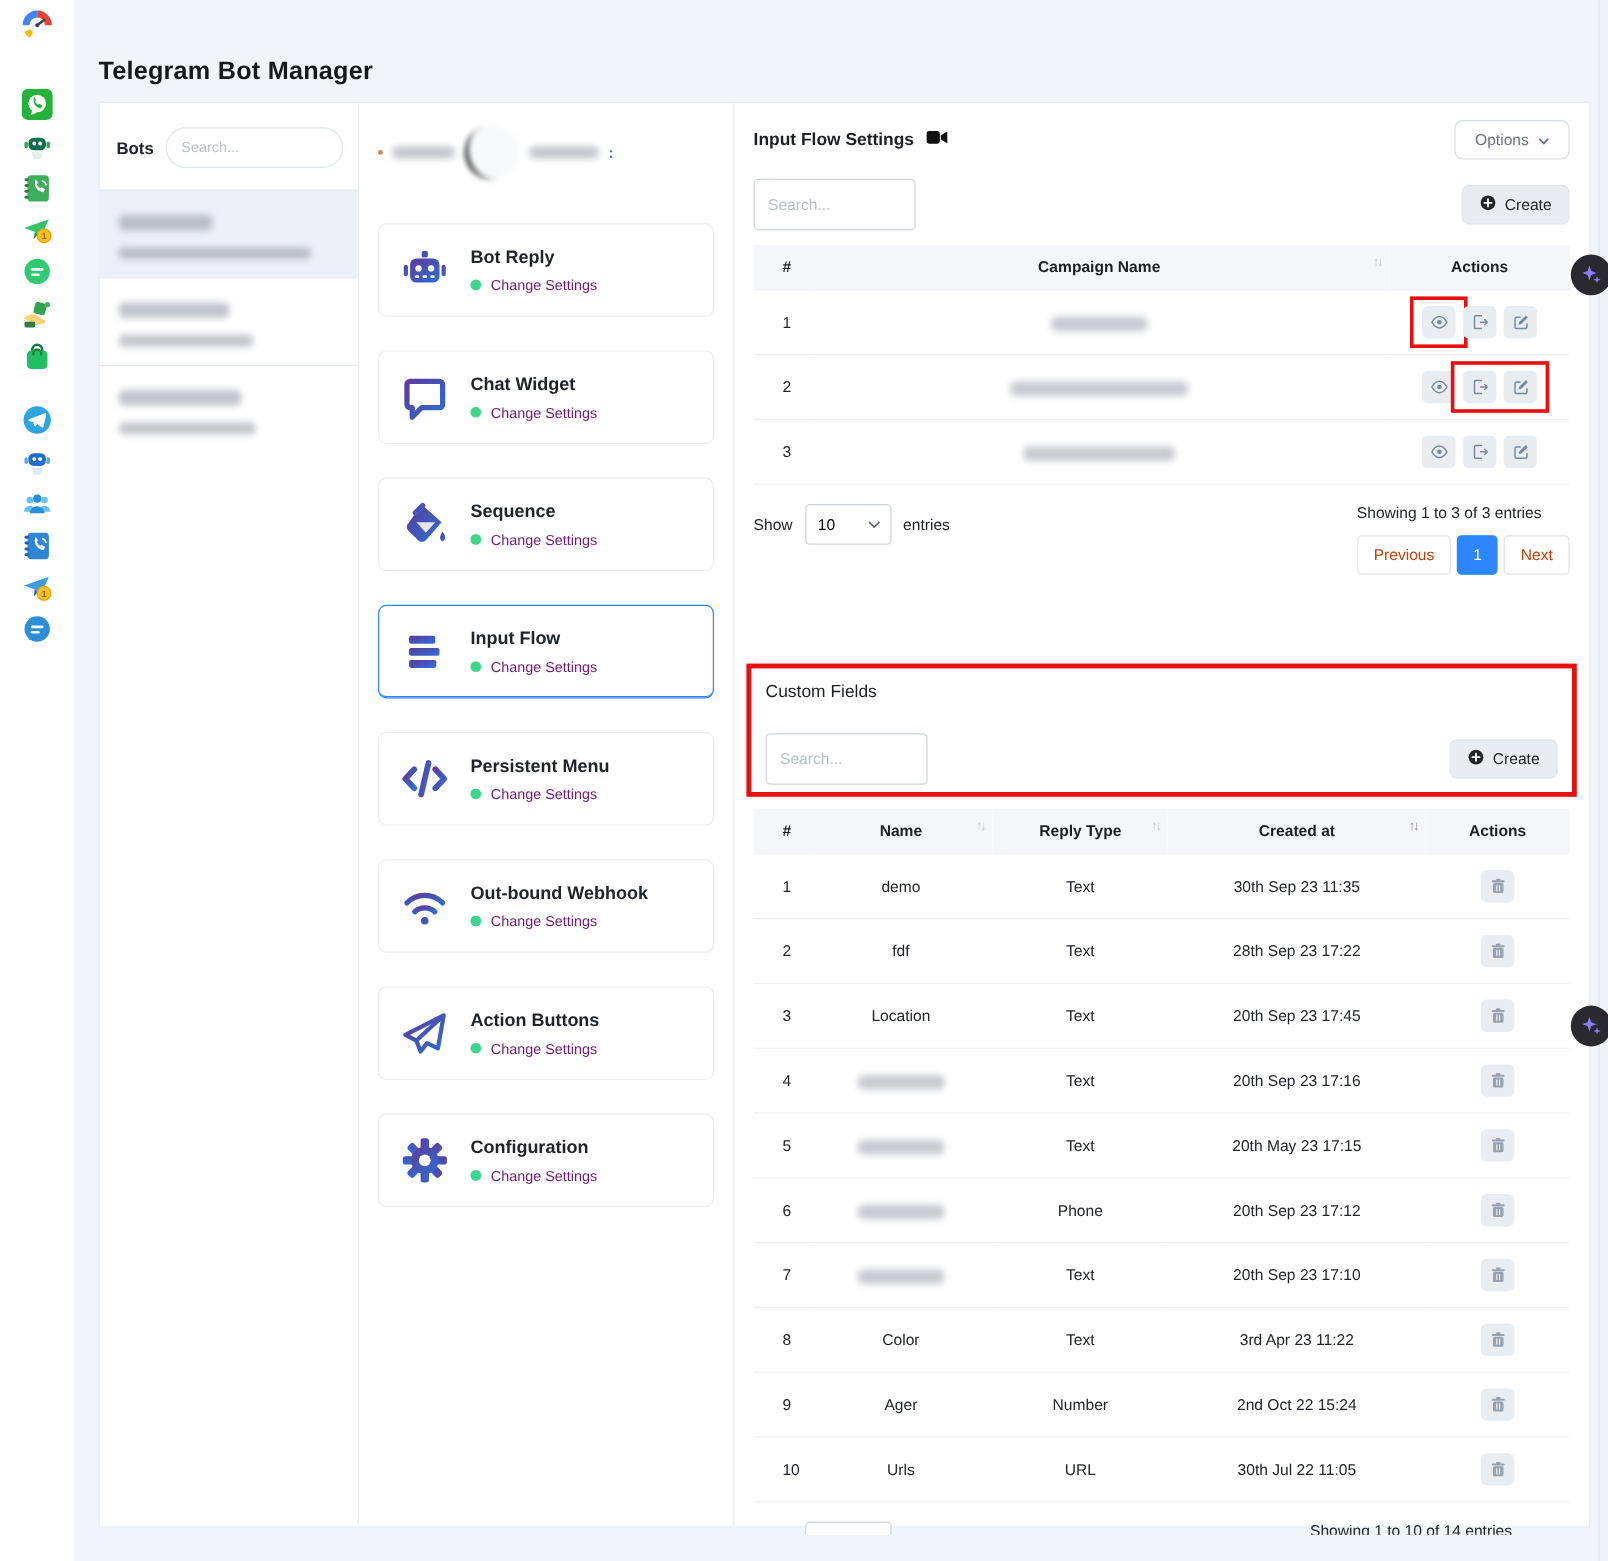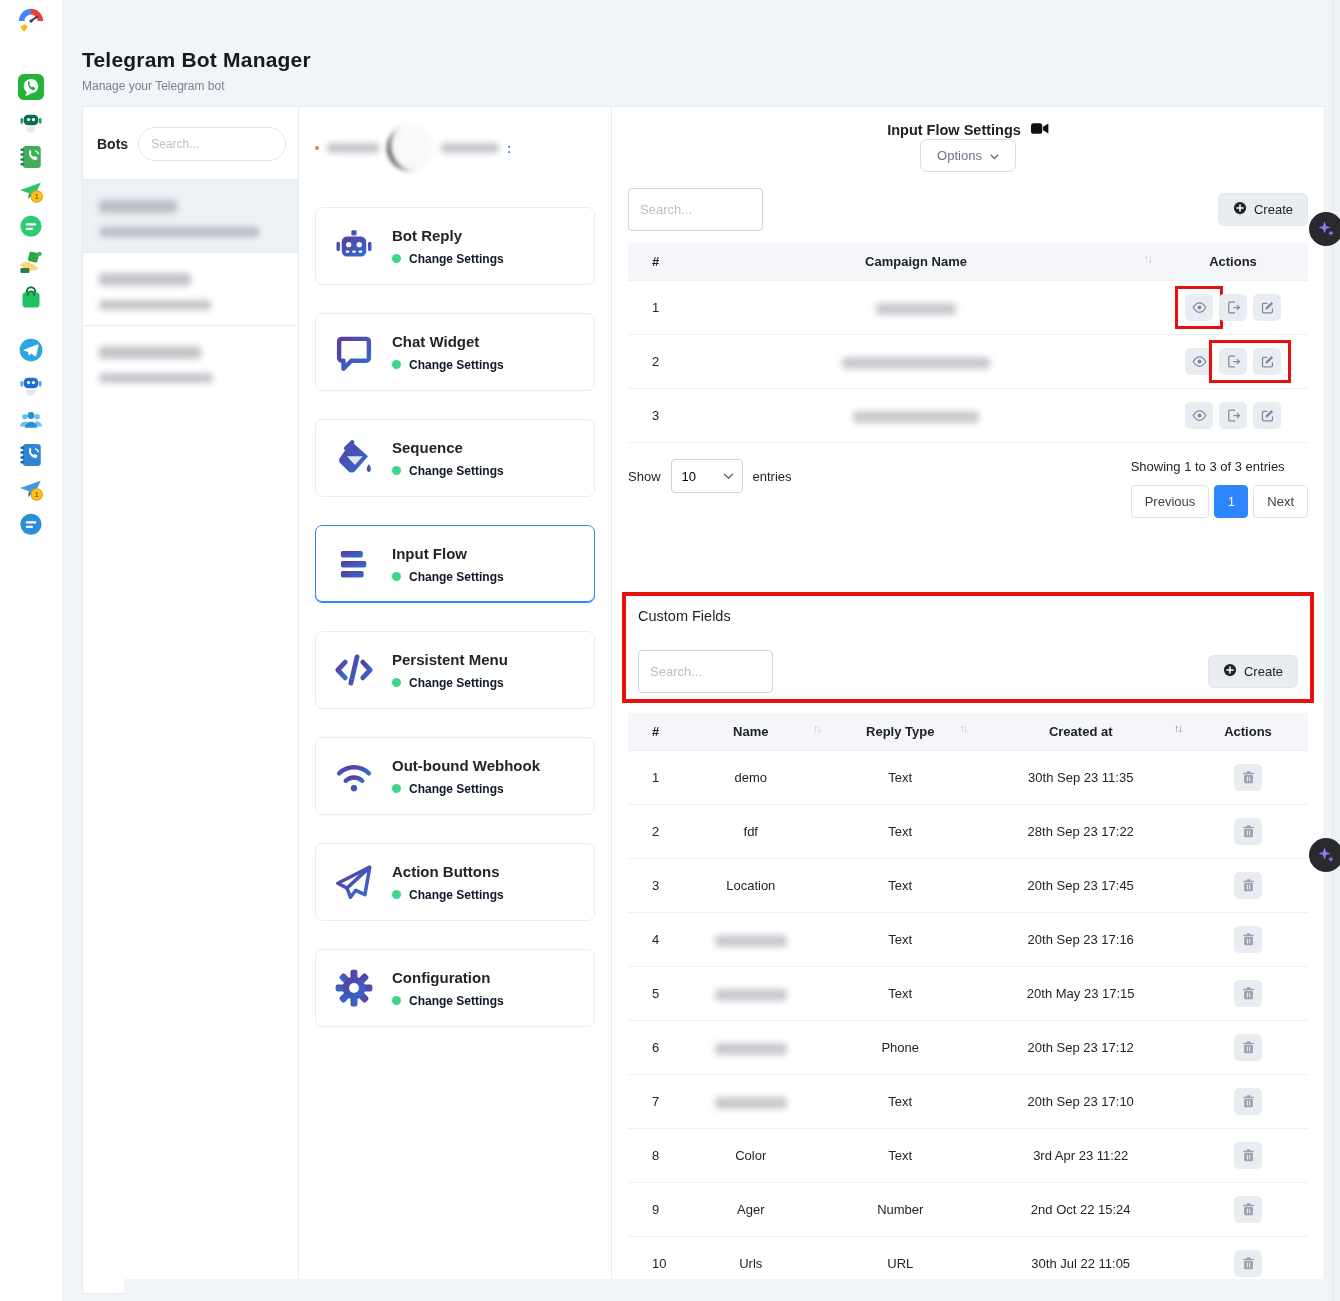--- a/index.html
+++ b/index.html
@@ -38,25 +38,25 @@
   .dot-orange { width:4px; height:4px; border-radius:50%; background:#e0833c; }
   .avatar-blur { width:46px; height:46px; border-radius:50%; background:#f7f9fb; border-left:4px solid #4a4a4a; filter:blur(2px); transform:rotate(-18deg); }
   .colon-blue { color:#2e7cf6; font-size:13px; font-weight:bold; }
   .scard { display:flex; align-items:center; gap:16px; height:78px; padding:12px 16px; background:#fff; border:1px solid #e9edf2; border-radius:7px; margin-bottom:12px; cursor:pointer;margin-top:28px; }
   .scard.selected { border:1px solid #2e86ff; box-shadow:0 -1px 0 #2e86ff inset; }
   .scard .cicon { width:44px; height:44px; display:flex; align-items:center; justify-content:center; flex:none; }
   .scard .cicon svg { width:42px; height:42px; }
   .scard .ctitle { font-size:15px; font-weight:bold; color:#212529; }
   .scard .cstatus { display:flex; align-items:center; gap:8px; margin-top:8px; }
   .gdot { width:9px; height:9px; border-radius:50%; background:#3dd68c; }
-  .clink { font-size:12px; font-weight:bold; color:#0f172a; text-decoration:none; cursor:pointer; }
+  .clink { font-size:12px; font-weight:normal; color:#701a75; text-decoration:none; cursor:pointer; }
 
   
   .col-flow { flex:1; padding:14px 16px 0; position:relative; }
-  .sec-head { display:flex; justify-content:space-between; align-items:center; margin-bottom:16px;flex-direction:column; }
+  .sec-head { display:flex; justify-content:space-between; align-items:center; margin-bottom:16px; }
   .sec-title-wrap { display:flex; align-items:center; gap:10px; }
   .sec-title { font-size:14.5px; font-weight:bold; color:#1c1f23; }
   .btn-options { display:flex; align-items:center; gap:8px; background:#fff; border:1px solid #d7dce3; border-radius:7px; padding:8px 16px; font-size:13px; color:#6b7280; cursor:pointer; font-family:inherit; }
   .toolbar { display:flex; justify-content:space-between; align-items:center; margin-bottom:12px; }
   .tbl-search { width:135px; height:43px; border:1px solid #ced4da; border-radius:4px; padding:0 11px; font-size:13px; outline:none; font-family:inherit; }
   .tbl-search::placeholder { color:#b7bfca; }
   .btn-create { display:flex; align-items:center; gap:7px; background:#e9edf2; border:1px solid #e2e6ec; border-radius:6px; padding:7px 14px; font-size:13px; color:#212529; cursor:pointer; font-family:inherit; }
 
   table { width:100%; border-collapse:collapse; font-size:13px; }
   thead th { background:#f4f6f9; font-weight:bold; color:#1c1f23; padding:11px 8px; text-align:center; position:relative; font-size:13px; }
@@ -73,21 +73,21 @@
   .hl { display:inline-flex; border:3px solid #e80f0f; padding:5px 4px; margin:-8px -7px; align-items:center; vertical-align:middle; }
 
   .tbl-bar { display:flex; justify-content:space-between; align-items:flex-start; margin-top:16px; }
   .show-group { display:flex; align-items:center; gap:10px; font-size:13px; }
   .selwrap { position:relative; }
   .pp-select { width:72px; height:34px; border:1px solid #ced4da; border-radius:4px; padding:0 22px 0 10px; font-size:13px; background:#fff; appearance:none; -webkit-appearance:none; font-family:inherit; }
   .selwrap svg { position:absolute; right:9px; top:14px; pointer-events:none; }
   .right-group { display:flex; flex-direction:column; align-items:flex-start; gap:11px; }
   .summary { font-size:13px; color:#212529; }
   .pager { display:flex; gap:5px; }
-  .pg-btn { height:33px; padding:0 13px; border:1px solid #dee2e6; background:#fff; color:#404040; font-size:13px; border-radius:4px; display:flex; align-items:center; justify-content:center; cursor:pointer; font-family:inherit; }
+  .pg-btn { height:33px; padding:0 13px; border:1px solid #dee2e6; background:#fff; color:#c2410c; font-size:13px; border-radius:4px; display:flex; align-items:center; justify-content:center; cursor:pointer; font-family:inherit; }
   .pg-num { min-width:34px; padding:0 10px; }
   .pg-active { background:#2e86ff; border-color:#2e86ff; color:#fff; }
 
   .cf-box { border:4px solid #e80f0f; margin:74px -6px 10px; padding:12px 12px 6px; }
   .cf-title { font-size:14.5px; font-weight:normal; color:#1c1f23; }
   .cf-row { display:flex; justify-content:space-between; align-items:center; margin-top:26px; }
 
   
   .scrollstrip { position:absolute; right:0; top:0; bottom:0; width:8px; background:#eef2f7; border-left:1px solid #e3e8ef; z-index:4; }
   .spark { position:absolute; width:34px; height:34px; border-radius:50%; background:#29292f; display:flex; align-items:center; justify-content:center; z-index:5; cursor:pointer; }
@@ -230,21 +230,20 @@
         <path d="M7.5 26.5 l3.2-5.2 5.2 3.1z" fill="#2a8fd6"></path>
         <rect x="9.5" y="11.5" width="13" height="2.7" rx="1.35" fill="#fff"></rect>
         <rect x="9.5" y="17" width="9" height="2.7" rx="1.35" fill="#fff"></rect>
       </svg>
     </span>
   </div>
 
 <div class="main">
   <div class="page-header">
     <div class="page-title">Telegram Bot Manager</div>
-    <div class="page-subtitle">Manage your Telegram bot</div>
   </div>
 
   <div class="content">
 
     <div class="col-bots">
       <div class="bots-head">
         <span class="bots-label">Bots</span>
         <input class="bots-search" placeholder="Search..." style="">
       </div>
       <ul class="bot-list" id="bot-list">

